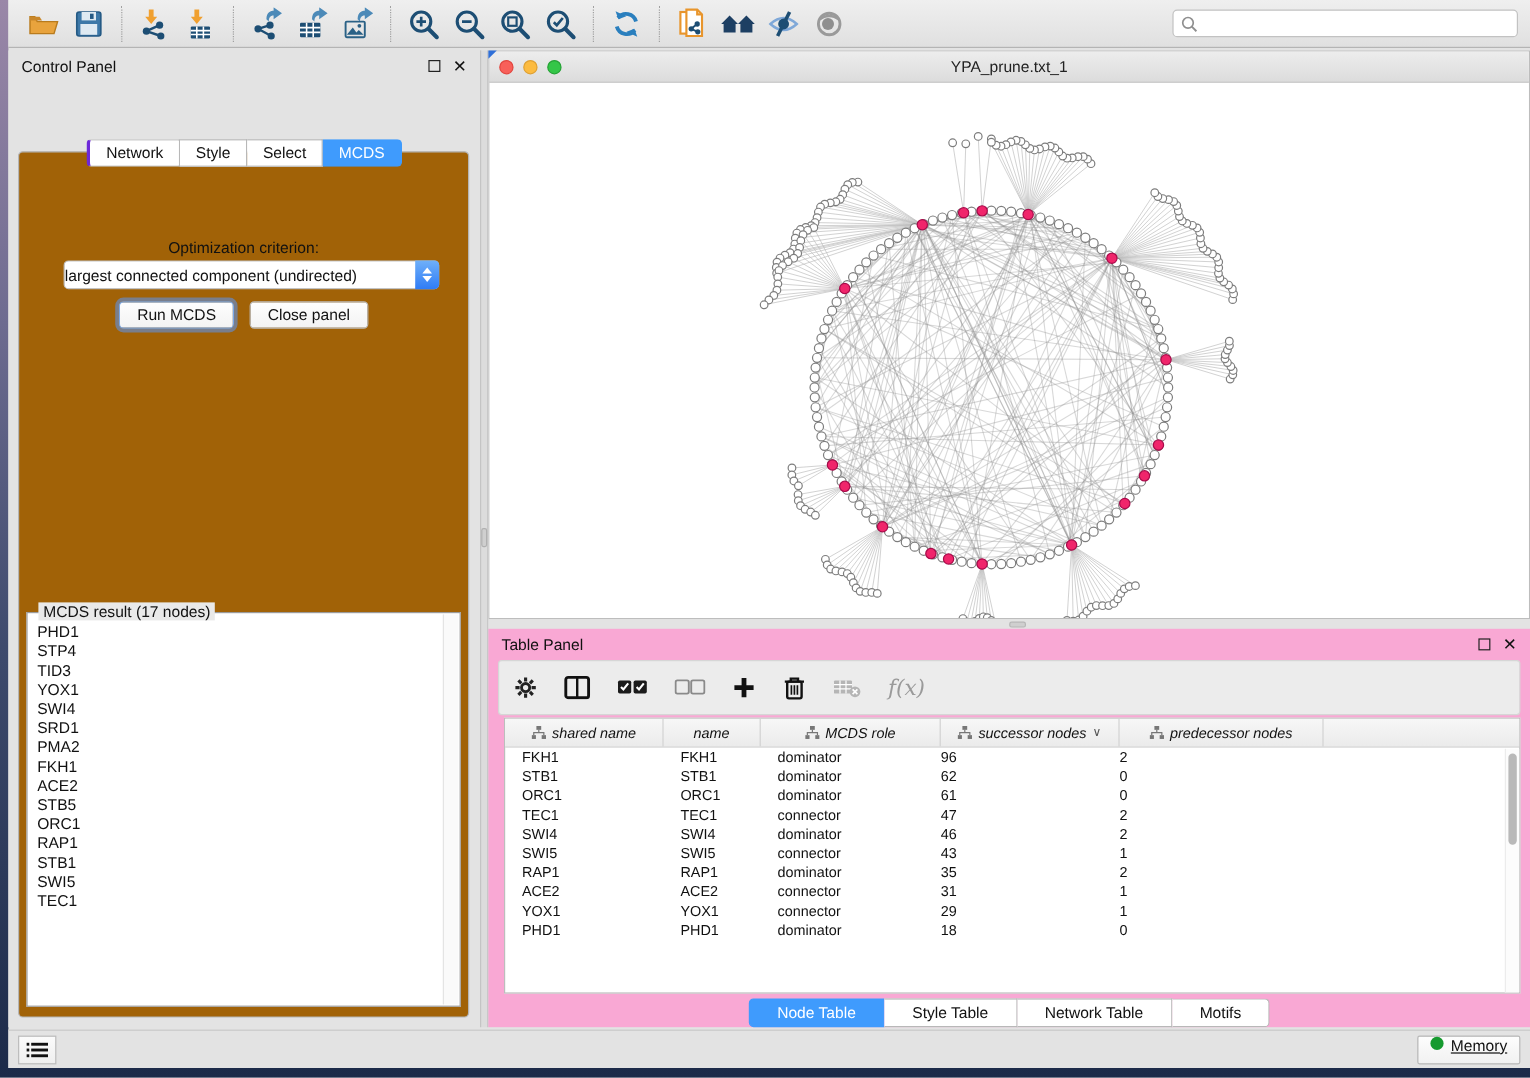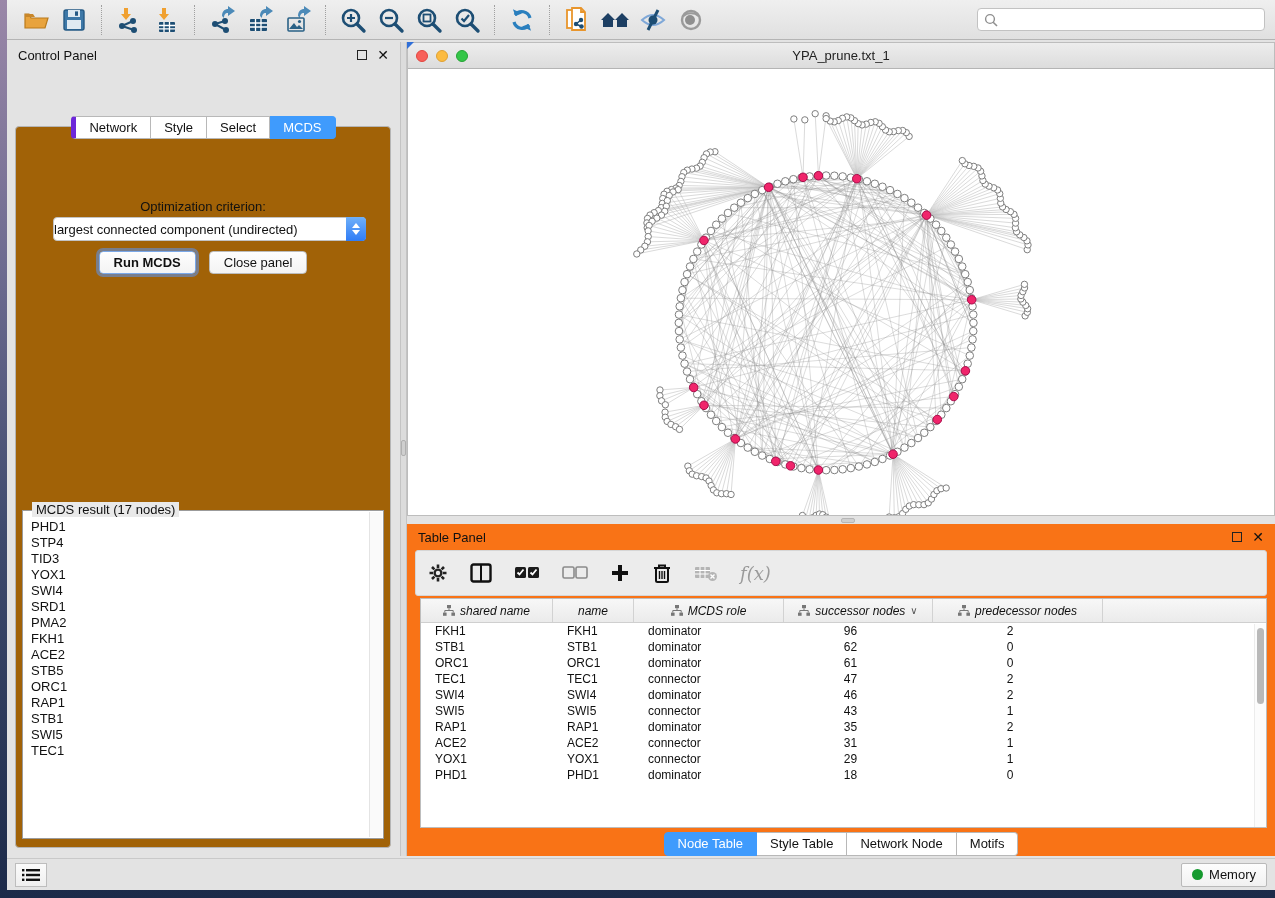--- a/index.html
+++ b/index.html
@@ -21,34 +21,34 @@
 
   
   .control-panel { position:absolute; left:0; top:42px; width:393px; height:814px; background:#e3e3e3; }
   .panel-head { position:absolute; left:0; right:0; top:0; height:26px; display:flex; align-items:center; padding:0 11px; font-size:13px; color:#111; }
   .head-icons { margin-left:auto; display:flex; gap:10px; align-items:center; }
   .float-ic { width:10px; height:10px; border:1.5px solid #222; display:inline-block; }
   .close-ic { font-size:14px; font-weight:bold; color:#111; line-height:10px; }
   .ctl-body { position:absolute; left:8px; right:9px; top:84px; bottom:8px; background:#a16207; border:1px solid #b5b5b5; border-radius:4px; }
   .seg-row { position:absolute; top:74px; left:0; right:0; display:flex; justify-content:center; z-index:2; }
   .seg { font-size:13px; padding:3px 13px; background:#fff; border:1px solid #b8b8b8; border-left:none; color:#111; }
-  .seg:first-child { border-left:5px solid #6d28d9; border-radius:4px 0 0 4px; }
+  .seg:first-child { border-left:3px solid #6d28d9; border-radius:4px 0 0 4px; }
   .seg:last-child { border-radius:0 4px 4px 0; }
   .seg.sel { background:#3f9bfd; border-color:#3f9bfd; color:#fff; }
   .opt-label { position:absolute; top:72px; left:0; right:0; text-align:center; font-size:13px; color:#111; }
   .dropdown { position:absolute; top:90px; left:37px; width:313px; height:24px; background:#fff; border:1px solid #c3c3c3; border-radius:4px; display:flex; align-items:center; font-size:13px; color:#111; }
   .dropdown .dd-text { flex:1; }
   .dd-stepper { width:20px; height:24px; margin:-1px -1px -1px 0; border-radius:0 4px 4px 0;
     background:linear-gradient(#6fb0f9,#2f7cf6); display:flex; flex-direction:column; align-items:center; justify-content:center; gap:2px; }
   .dd-stepper i { width:0; height:0; border-left:4px solid transparent; border-right:4px solid transparent; display:block; }
   .dd-up { border-bottom:5px solid #fff; }
   .dd-down { border-top:5px solid #fff; }
   .btn-row { position:absolute; top:124px; left:0; right:0; display:flex; justify-content:center; gap:13px; }
   .mac-btn { font-size:13px; color:#111; background:linear-gradient(#fefefe,#f3f3f3); border:1px solid #bcbcbc; border-radius:4px; padding:3px 14px; }
-  .mac-btn.focused { box-shadow:0 0 0 3px rgba(90,150,250,.55); border-color:#7aa8e8;font-weight:bold; }
+  .mac-btn.focused { box-shadow:0 0 0 3px rgba(90,150,250,.55); border-color:#7aa8e8; }
   .result-box { position:absolute; left:6px; top:383px; right:6px; bottom:8px; background:#fff; border:1px solid #9b9b9b; }
   .result-legend { position:absolute; left:16px; top:375px; background:#e9e9e9; padding:0 4px; font-size:13px; color:#111; z-index:2; }
   .result-list { position:absolute; inset:8px 14px 4px 8px; overflow:hidden; }
   .ritem { font-size:13px; line-height:16px; color:#111; }
   .list-scroll { position:absolute; top:1px; right:1px; bottom:1px; width:13px; background:#fafafa; border-left:1px solid #e4e4e4; }
 
   
   .vsplit { position:absolute; left:393px; top:42px; width:7px; height:814px; background:#dcdcdc; border-left:1px solid #c4c4c4; border-right:1px solid #c4c4c4; }
   .vsplit .grip { position:absolute; left:0; right:0; top:398px; height:16px; background:#cfcfcf; border:1px solid #b0b0b0; border-radius:2px; }
   .hsplit { position:absolute; left:400px; top:516px; right:0; height:8px; background:#e3e3e3; }
@@ -60,43 +60,43 @@
   .tl { width:12px; height:12px; border-radius:50%; margin-right:8px; }
   .tl.red { background:#f8605a; border:1px solid #e2463f; }
   .tl.yellow { background:#fcbb40; border:1px solid #dfa133; }
   .tl.green { background:#34c648; border:1px solid #25a335; }
   .net-title .wtitle { position:absolute; left:0; right:0; text-align:center; font-size:13px; color:#222; }
   .focus-corner { position:absolute; left:-1px; top:-1px; width:0; height:0; border-top:7px solid #2f6fd8; border-right:7px solid transparent; z-index:3; }
   .net-canvas { position:absolute; left:0; right:0; top:26px; bottom:0; background:#fff; }
   .net-canvas svg { width:100%; height:100%; display:block; }
 
   
-  .table-panel { position:absolute; left:400px; top:524px; right:0; bottom:34px; background:#f97316; }
+  .table-panel { position:absolute; left:400px; top:524px; right:0; bottom:34px; background:#f9a8d4; }
   .tbl-toolbar { position:absolute; left:8px; right:8px; top:26px; height:46px; background:#ececec; border:1px solid #d6d6d6; border-radius:3px; display:flex; align-items:center; padding:0 12px; gap:22px; }
   .fx { font-family:"DejaVu Serif","Liberation Serif",serif; font-style:italic; font-size:18px; color:#9a9a9a; }
   .tbl-wrap { position:absolute; left:13px; right:8px; top:74px; bottom:28px; background:#fff; border:1px solid #bdbdbd; }
   .tbl-header { display:flex; height:24px; background:linear-gradient(#f7f7f7,#ebebeb); border-bottom:1px solid #cfcfcf;font-style:italic; }
   .hcell { display:flex; align-items:center; justify-content:center; gap:5px; font-size:12px; color:#111; border-right:1px solid #d2d2d2; height:100%; }
   .hcell .hlbl { white-space:nowrap; }
   .sort-ic { font-size:10px; color:#555; }
   .trow { display:flex; height:16px; }
   .tcell { font-size:12px; color:#111; line-height:16px; padding-left:14px; white-space:nowrap; }
-  .tcell.num { text-align:center; padding-left:0; padding-right:16px; }
+  .tcell.num { text-align:left; padding-left:0; padding-right:16px; }
   .tbl-scroll { position:absolute; top:25px; right:0; bottom:0; width:12px; background:#fcfcfc; border-left:1px solid #ececec; }
   .tbl-thumb { position:absolute; left:2px; right:2px; top:4px; height:76px; background:#b9b9b9; border-radius:4px; }
   .tbl-tabs { position:absolute; left:0; right:0; bottom:0; height:24px; display:flex; justify-content:center; }
-  .ttab { font-size:13px; padding:3px 13px; background:#fff; border:1px solid #b8b8b8; border-left:none; color:#111; }
+  .ttab { font-size:13px; padding:3px 23px; background:#fff; border:1px solid #b8b8b8; border-left:none; color:#111; }
   .ttab:first-child { border-left:1px solid #b8b8b8; border-radius:4px 0 0 4px; }
   .ttab:last-child { border-radius:0 4px 4px 0; }
   .ttab.sel { background:#3f9bfd; border-color:#3f9bfd; color:#fff; }
 
   
   .status-bar { position:absolute; left:0; right:0; bottom:0; height:32px; background:#e3e3e3; border-top:1px solid #c9c9c9; display:flex; align-items:center; padding:0 8px; }
   .list-btn { width:32px; height:24px; background:linear-gradient(#fbfbfb,#efefef); border:1px solid #bdbdbd; display:flex; align-items:center; justify-content:center; }
-  .mem-btn { margin-left:auto; height:24px; display:flex; align-items:center; gap:6px; background:linear-gradient(#fdfdfd,#f1f1f1); border:1px solid #b9b9b9; border-radius:2px; padding:0 10px; font-size:13px; color:#111; }
+  .mem-btn { margin-left:auto; height:24px; display:flex; gap:6px; background:linear-gradient(#fdfdfd,#f1f1f1); border:1px solid #b9b9b9; border-radius:2px; padding:0 10px; font-size:13px; color:#111;text-decoration:underline; }
   .mem-dot { width:11px; height:11px; border-radius:50%; background:#169a2f; }
 </style>
 </head>
 <body>
 
 <div class="app">
 
   <div class="toolbar">
     <div class="tbtn">
       <svg width="26" height="26" viewBox="0 0 26 26">
@@ -1168,21 +1168,21 @@
             <div class="tcell num" style="width: 170px;">0</div>
           </div>
         </div>
       <div class="tbl-scroll">
           <div class="tbl-thumb"></div>
         </div>
     </div>
     <div class="tbl-tabs" id="tbl-tabs">
         <div class="ttab sel">Node Table</div>
         <div class="ttab">Style Table</div>
-        <div class="ttab">Network Node</div>
+        <div class="ttab">Network Table</div>
         <div class="ttab">Motifs</div>
       </div>
   </div>
 
   <div class="status-bar">
     <div class="list-btn">
       <svg width="18" height="14" viewBox="0 0 18 14">
           <g fill="#111">
             <rect x="0" y="1" width="2.4" height="2.4"></rect>
             <rect x="4" y="1" width="14" height="2.4"></rect>

